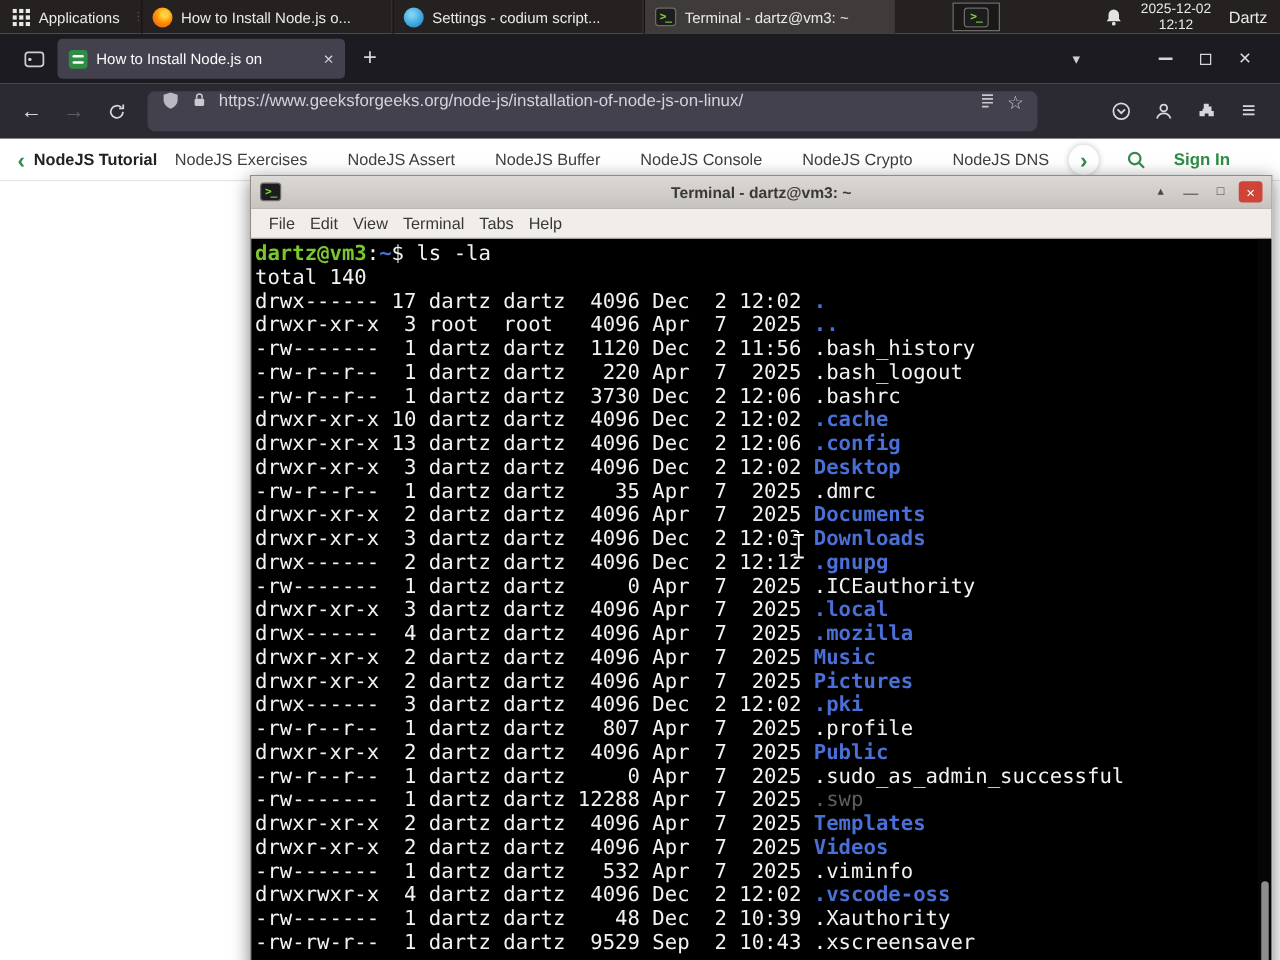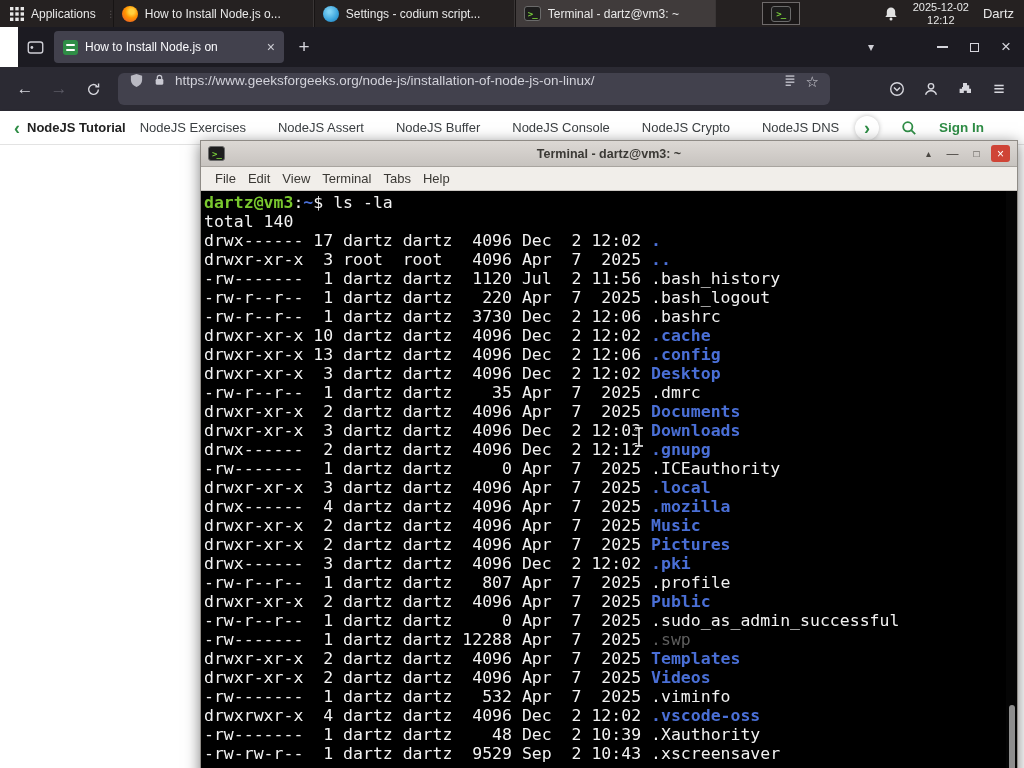--- a/index.html
+++ b/index.html
@@ -24,21 +24,21 @@
   .user-lbl { font-size:13px; }
   .ficon { width:16px; height:16px; border-radius:50%; background:radial-gradient(circle at 60% 35%, #ffd03f 18%, #ff9500 45%, #e9572b 90%); flex:0 0 auto; }
   .cicon { width:16px; height:16px; border-radius:50%; background:radial-gradient(circle at 40% 35%, #7fd2f4 10%, #3aa3dc 60%, #1f77ad 100%); flex:0 0 auto; }
   .term-ico { width:17px; height:15px; background:#1d1d1d; border:1px solid #6b6b6b; border-radius:3px;
               color:#7ad13a; font:bold 9px "DejaVu Sans Mono",monospace; display:inline-flex;
               align-items:center; justify-content:center; flex:0 0 auto; }
   .term-ico::before { content:">_"; letter-spacing:-1px; }
 
   
   .browser { position:absolute; top:27px; left:0; width:1024px; height:741px; background:#fff; }
-  .tabbar { height:40px; background:#1c1b22; display:flex; align-items:center; padding:0 2px;margin-left:18px; }
+  .tabbar { height:40px; background:#1c1b22; display:flex; align-items:center; padding:0 12px; }
   .fxview-btn { width:30px; height:30px; display:flex; align-items:center; justify-content:center; border-radius:4px; }
   .tab { margin-left:4px; width:230px; height:32px; background:#42414d; border-radius:4px;
          display:flex; align-items:center; gap:7px; padding:0 9px; color:#fbfbfe; font-size:12px; }
   .favicon { width:15px; height:15px; background:#2f8d46; border-radius:3px; flex:0 0 auto; position:relative; }
   .favicon::before, .favicon::after { content:""; position:absolute; left:3px; right:3px; height:2px; background:#fff; border-radius:1px; }
   .favicon::before { top:4px; } .favicon::after { bottom:4px; }
   .tab-title { flex:1; overflow:hidden; white-space:nowrap;
                -webkit-mask-image:linear-gradient(90deg,#000 78%,transparent); mask-image:linear-gradient(90deg,#000 78%,transparent); }
   .tab-close { color:#cfcfd6; font-size:14px; line-height:1; }
   .newtab { width:28px; height:28px; margin-left:6px; color:#d5d5dc; font-size:19px; display:flex; align-items:center; justify-content:center; border-radius:4px; }
@@ -270,21 +270,21 @@
       <span>Terminal</span>
       <span>Tabs</span>
       <span>Help</span>
     </div>
     <div class="term-body">
       <div>
           <div class="tline"><span class="g">dartz@vm3</span><span>:</span><span class="d">~</span><span>$ </span><span>ls -la</span></div>
           <div class="tline"><span>total 140</span></div>
           <div class="tline"><span>drwx------ 17 dartz dartz  4096 Dec  2 12:02 </span><span class="d">.</span></div>
           <div class="tline"><span>drwxr-xr-x  3 root  root   4096 Apr  7  2025 </span><span class="d">..</span></div>
-          <div class="tline"><span>-rw-------  1 dartz dartz  1120 Jul  2 11:56 </span><span>.bash_history</span></div>
+          <div class="tline"><span>-rw-------  1 dartz dartz  1120 Dec  2 11:56 </span><span>.bash_history</span></div>
           <div class="tline"><span>-rw-r--r--  1 dartz dartz   220 Apr  7  2025 </span><span>.bash_logout</span></div>
           <div class="tline"><span>-rw-r--r--  1 dartz dartz  3730 Dec  2 12:06 </span><span>.bashrc</span></div>
           <div class="tline"><span>drwxr-xr-x 10 dartz dartz  4096 Dec  2 12:02 </span><span class="d">.cache</span></div>
           <div class="tline"><span>drwxr-xr-x 13 dartz dartz  4096 Dec  2 12:06 </span><span class="d">.config</span></div>
           <div class="tline"><span>drwxr-xr-x  3 dartz dartz  4096 Dec  2 12:02 </span><span class="d">Desktop</span></div>
           <div class="tline"><span>-rw-r--r--  1 dartz dartz    35 Apr  7  2025 </span><span>.dmrc</span></div>
           <div class="tline"><span>drwxr-xr-x  2 dartz dartz  4096 Apr  7  2025 </span><span class="d">Documents</span></div>
           <div class="tline"><span>drwxr-xr-x  3 dartz dartz  4096 Dec  2 12:03 </span><span class="d">Downloads</span></div>
           <div class="tline"><span>drwx------  2 dartz dartz  4096 Dec  2 12:12 </span><span class="d">.gnupg</span></div>
           <div class="tline"><span>-rw-------  1 dartz dartz     0 Apr  7  2025 </span><span>.ICEauthority</span></div>

